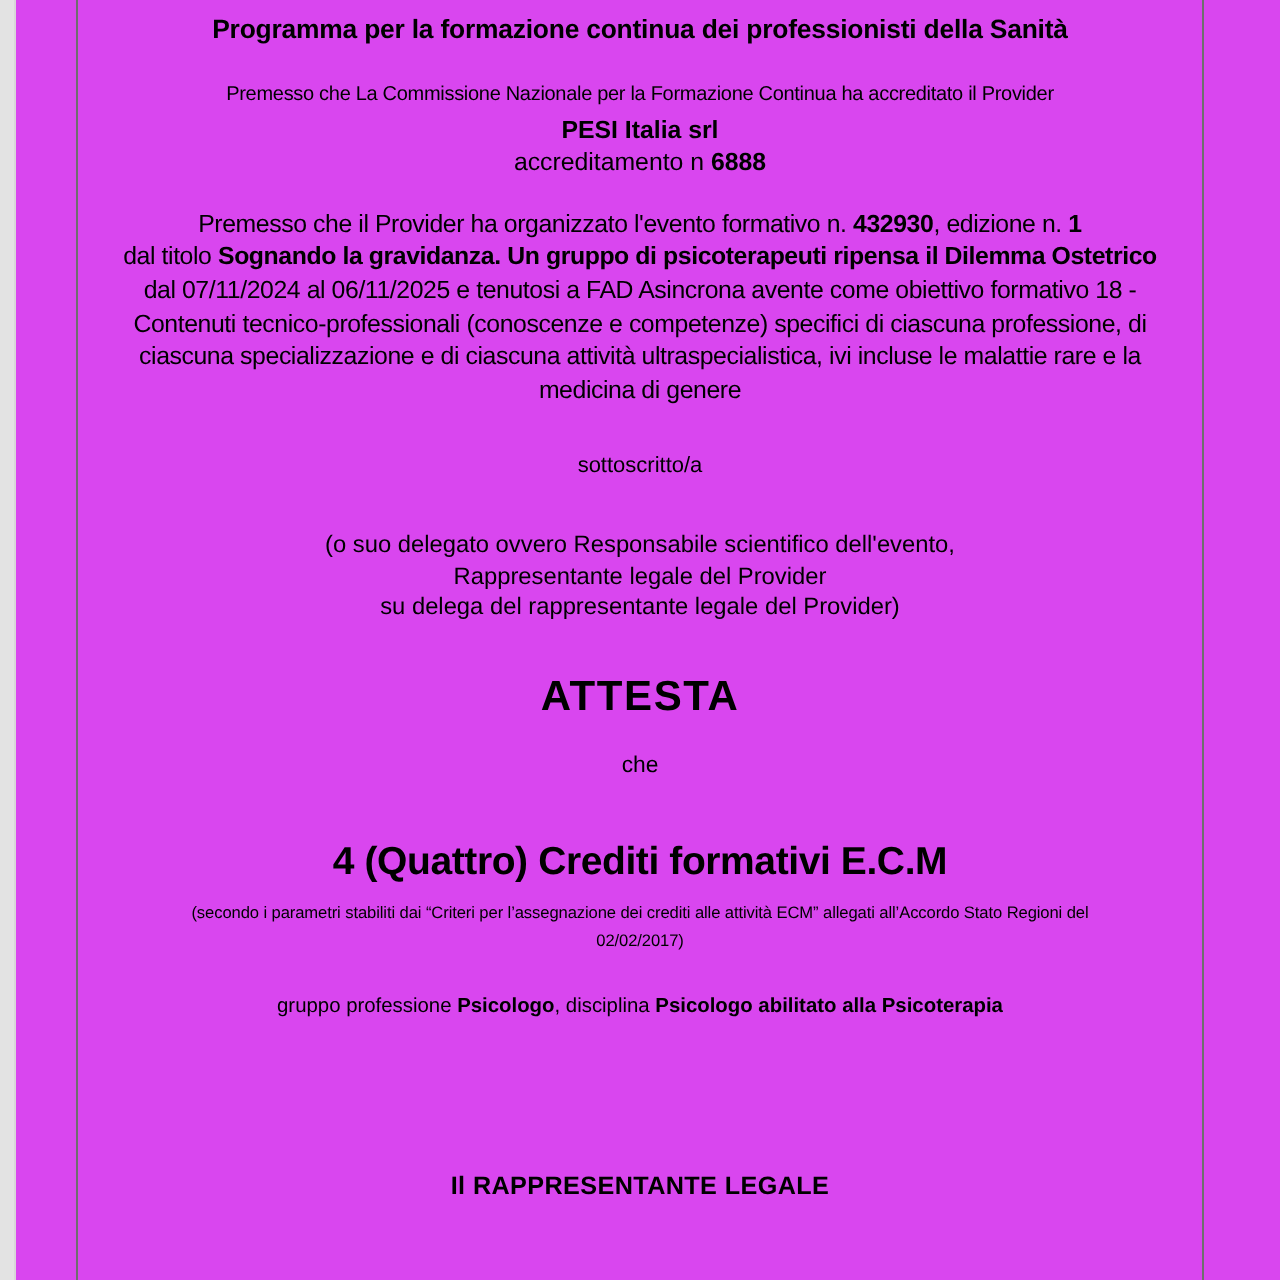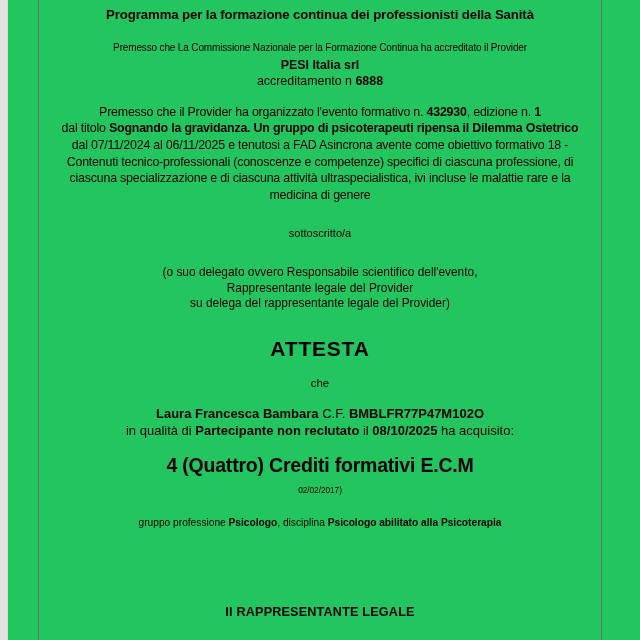--- a/index.html
+++ b/index.html
@@ -34,21 +34,21 @@
     border-right: 1px solid #d8d8d8;
   }
 
   
   .page {
     position: absolute;
     left: 8px;
     top: 0;
     width: 632px;
     height: 640px;
-    background: #22c55e;
+    background: #d946ef;
     box-sizing: border-box;
   }
 
   
   .rule {
     position: absolute;
     top: 0;
     width: 1px;
     height: 640px;
     background: #6e6e6e;
@@ -212,32 +212,29 @@
       <div class="gap-26"></div>
 
       <p class="attesta">ATTESTA</p>
 
       <div class="gap-14"></div>
 
       <p class="che">che</p>
 
       <div class="gap-14"></div>
 
-      <div class="participant">
-        <p><b>Laura Francesca Bambara</b><span> C.F. </span><b>BMBLFR77P47M102O</b></p>
-        <p><span>in qualità di </span><b>Partecipante non reclutato</b><span> il </span><b>08/10/2025</b><span> ha acquisito:</span></p>
-      </div>
 
       <div class="gap-14"></div>
 
       <p class="credits">4 (Quattro) Crediti formativi E.C.M</p>
 
       <div class="gap-6"></div>
 
       <div class="fineprint">
+        <p>(secondo i parametri stabiliti dai “Criteri per l’assegnazione dei crediti alle attività ECM” allegati all’Accordo Stato Regioni del</p>
         <p>02/02/2017)</p>
       </div>
 
       <div class="gap-18"></div>
 
       <p class="profession"><span>gruppo professione </span><b>Psicologo</b><span>, disciplina </span><b>Psicologo abilitato alla Psicoterapia</b></p>
 
       <div class="gap-44"></div>
       <div class="gap-30"></div>
 

